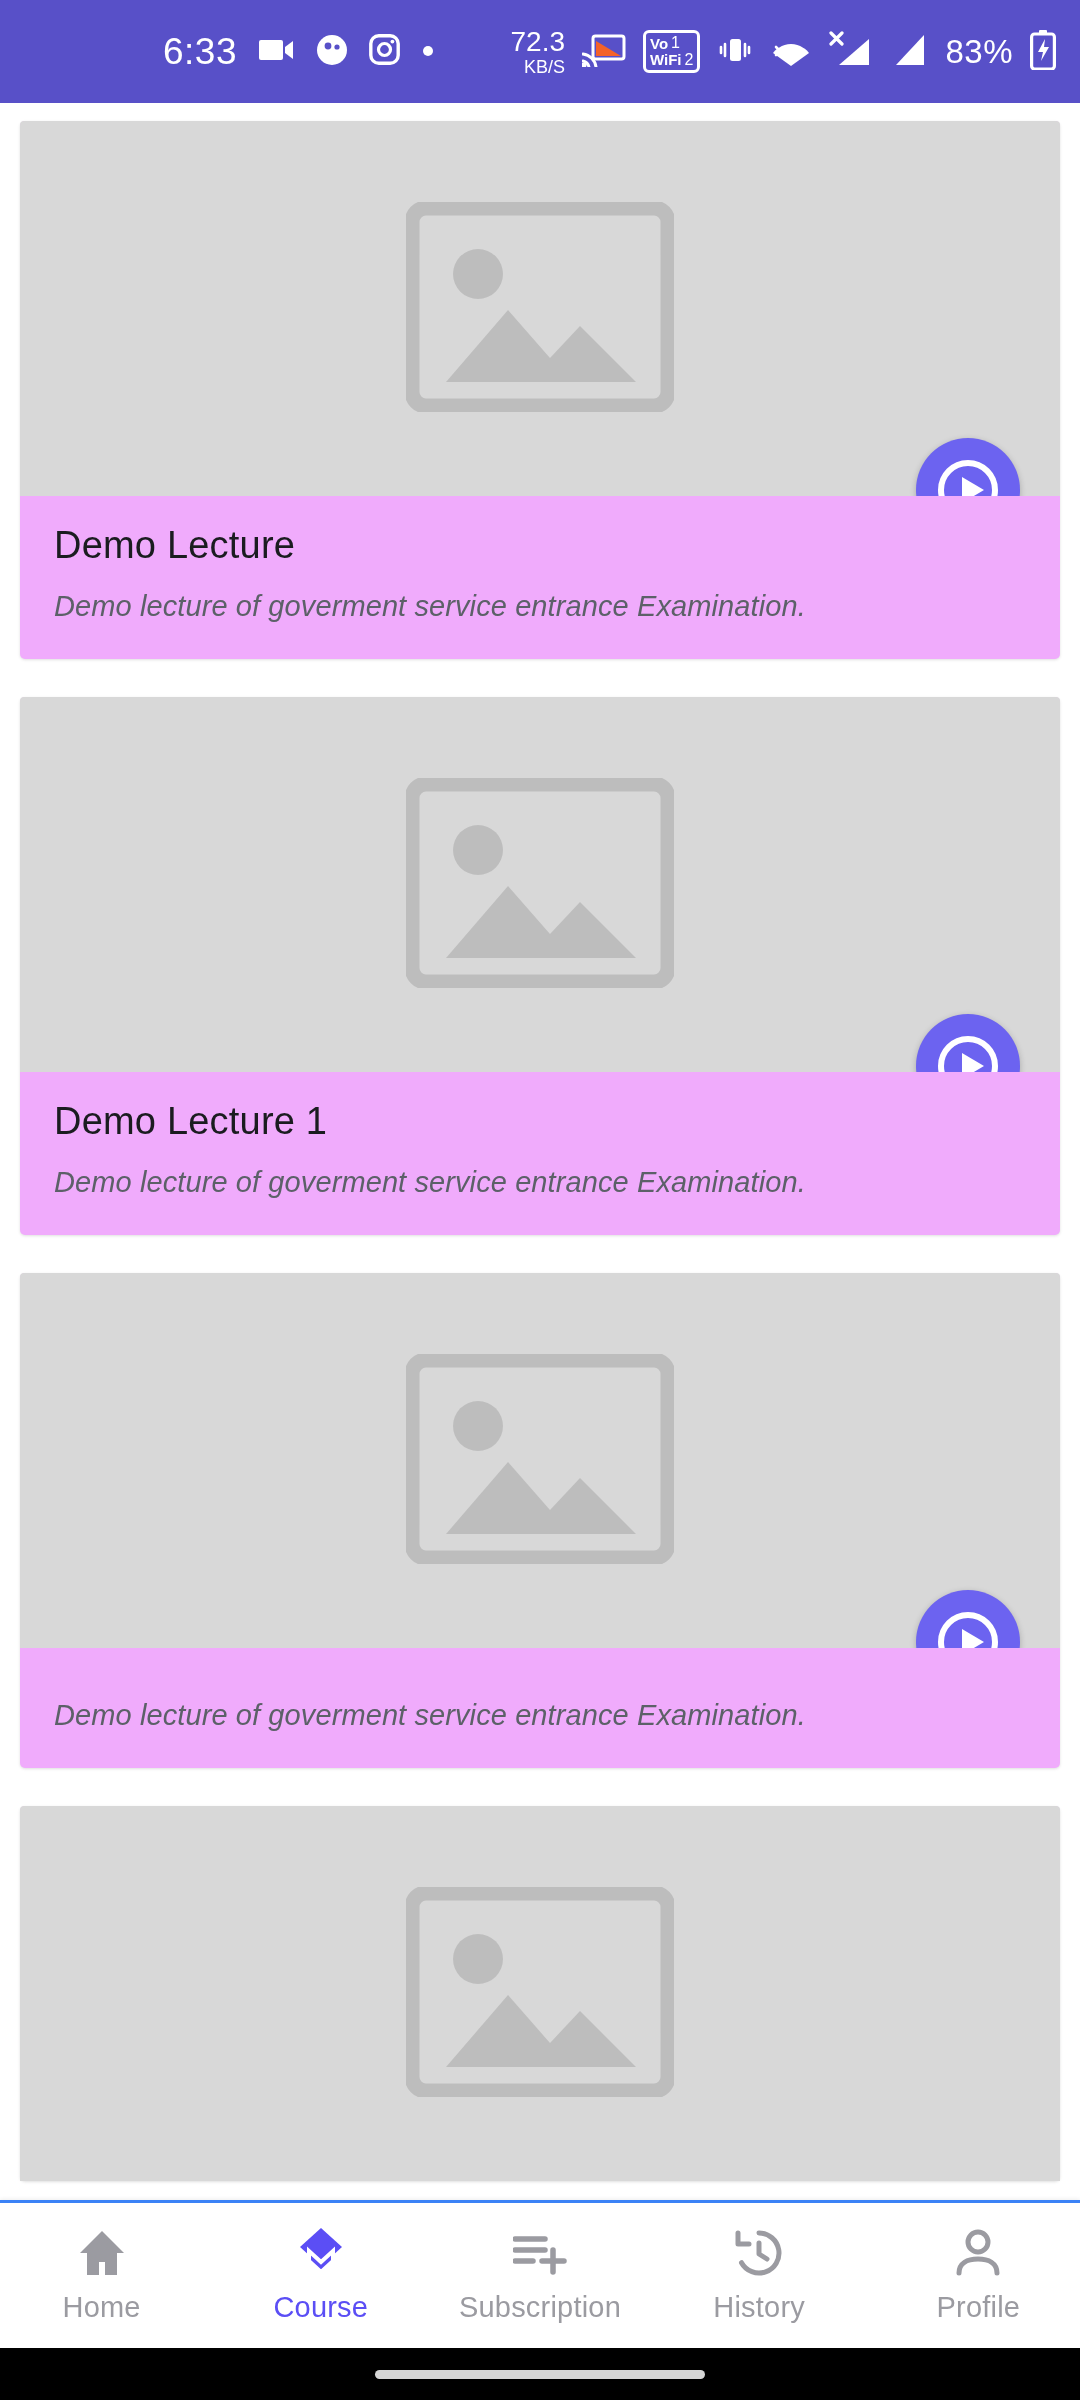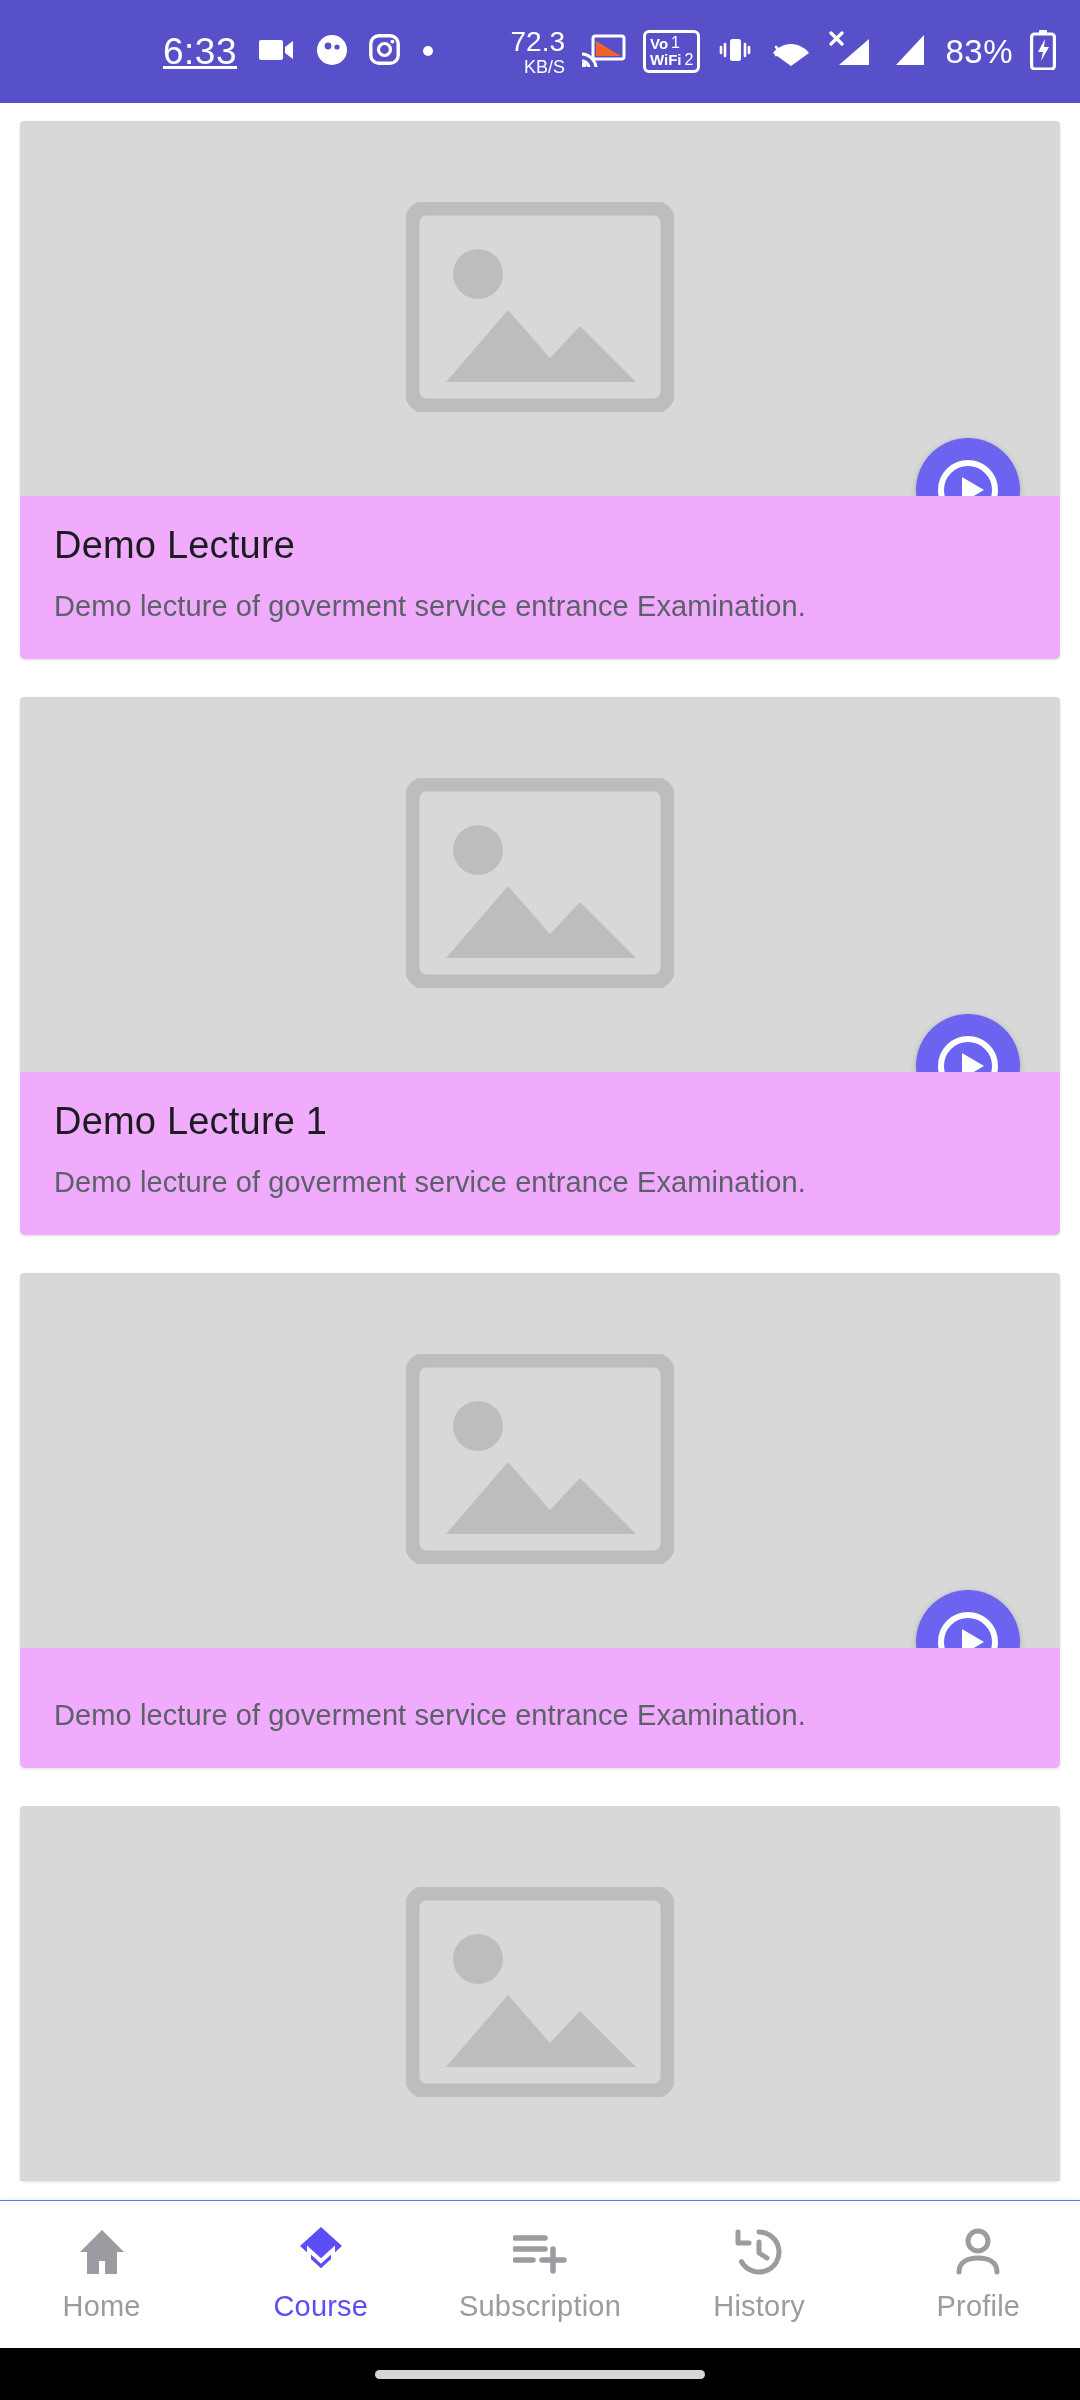--- a/index.html
+++ b/index.html
@@ -10,21 +10,21 @@
     overflow:hidden;
   }
   #phone { position:relative; width:1080px; height:2400px; background:#fff; display:flex; flex-direction:column; }
 
   
   .statusbar{
     height:103px; background:#5850c8; flex:0 0 103px;
     display:flex; align-items:center; color:#fff; position:relative;
   }
   .sb-left{ display:flex; align-items:center; gap:22px; margin-left:163px; }
-  .sb-time{ font-size:37px; letter-spacing:.5px;text-decoration:underline; }
+  .sb-time{ font-size:37px; letter-spacing:.5px; }
   .sb-right{ position:absolute; right:24px; display:flex; align-items:center; gap:17px; }
   .sb-speed{ display:flex; flex-direction:column; align-items:flex-end; line-height:1; }
   .sb-speed .n{ font-size:28px; }
   .sb-speed .u{ font-size:18px; margin-top:2px; }
   .sb-battpct{ font-size:33px; letter-spacing:.5px; }
   .ic{ display:inline-block; }
 
   .vowifi{
     border:3px solid #fff; border-radius:6px; padding:2px 4px;
     display:flex; flex-direction:column; line-height:1.02; font-size:15px; font-weight:bold;text-align:center;
@@ -56,26 +56,26 @@
     display:flex; align-items:center; justify-content:center; position:relative; overflow:hidden;
   }
   .thumb .ph{ opacity:.55; }
   .playbtn{
     position:absolute; right:40px; bottom:-46px; width:104px; height:104px;
     border-radius:50%; background:#6c63f0; display:flex; align-items:center; justify-content:center;
     box-shadow:0 2px 6px rgba(0,0,0,.22); cursor:pointer; z-index:5;
   }
   .cardbody{ padding:28px 34px 36px 34px; }
   .card-title{ font-size:38px; color:#1b1c20; letter-spacing:.2px; }
-  .card-sub{ font-size:29px; color:#5c6068; margin-top:23px; letter-spacing:.1px; }
+  .card-sub{ font-size:29px; color:#5c6068; margin-top:23px; letter-spacing:.1px;font-style:italic; }
 
   
   .bottomnav{
     flex:0 0 148px; height:148px; background:#fff;
-    border-top:1px solid #3b82f6;
+    border-top:3px solid #3b82f6;
     display:flex; align-items:center; justify-content:space-around;
     box-shadow:0 -1px 4px rgba(0,0,0,.07); z-index:20;gap:16px;
   }
   .navitem{ display:flex; flex-direction:column; align-items:center; gap:14px; width:190px; cursor:pointer; }
   .navitem .lbl{ font-size:29px; color:#9b9ba1; letter-spacing:.2px; }
   .navitem.active .lbl{ color:#5b4ef5; }
   .navicon{ height:50px; display:flex; align-items:flex-end; }
 
   
   .gesture{ flex:0 0 52px; background:#000; display:flex; align-items:center; justify-content:center; }

